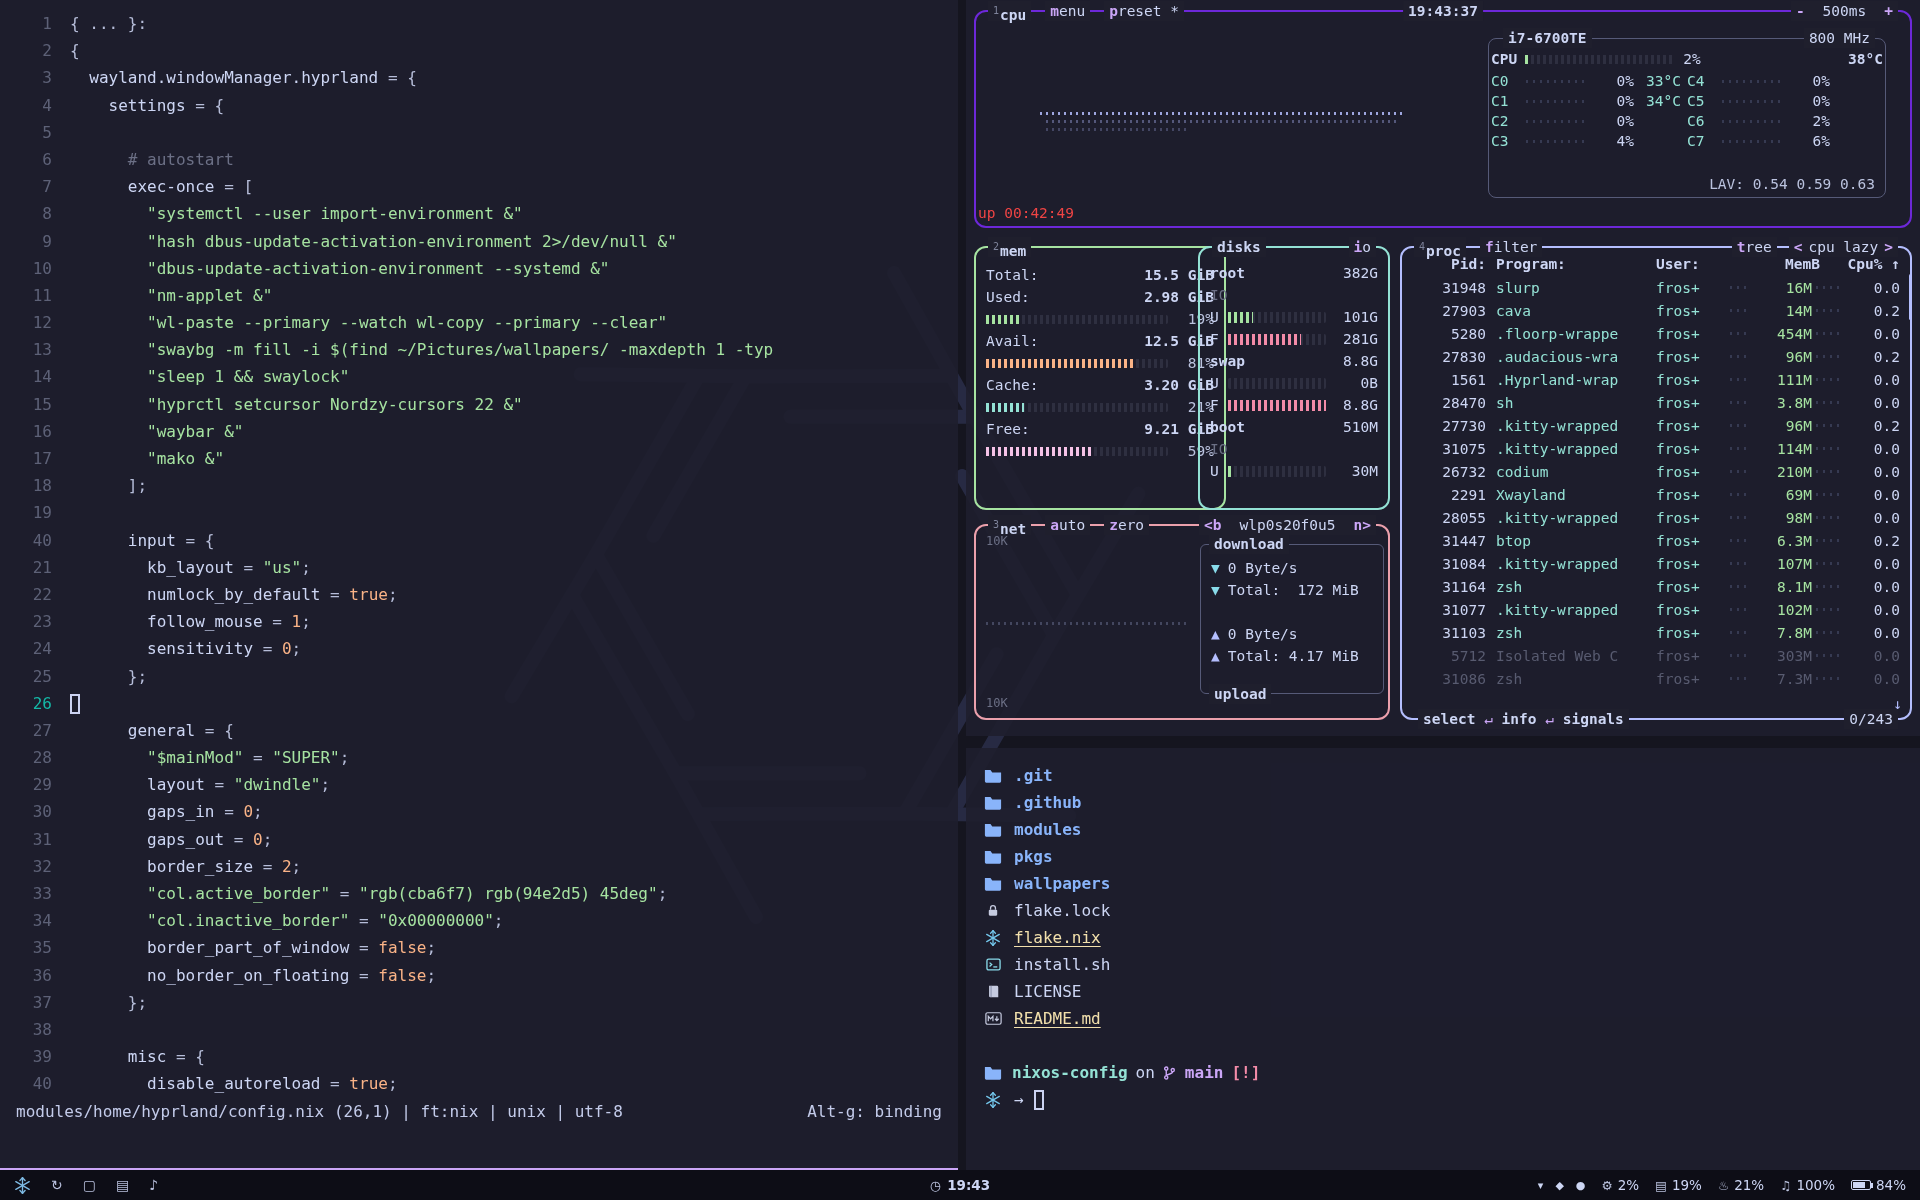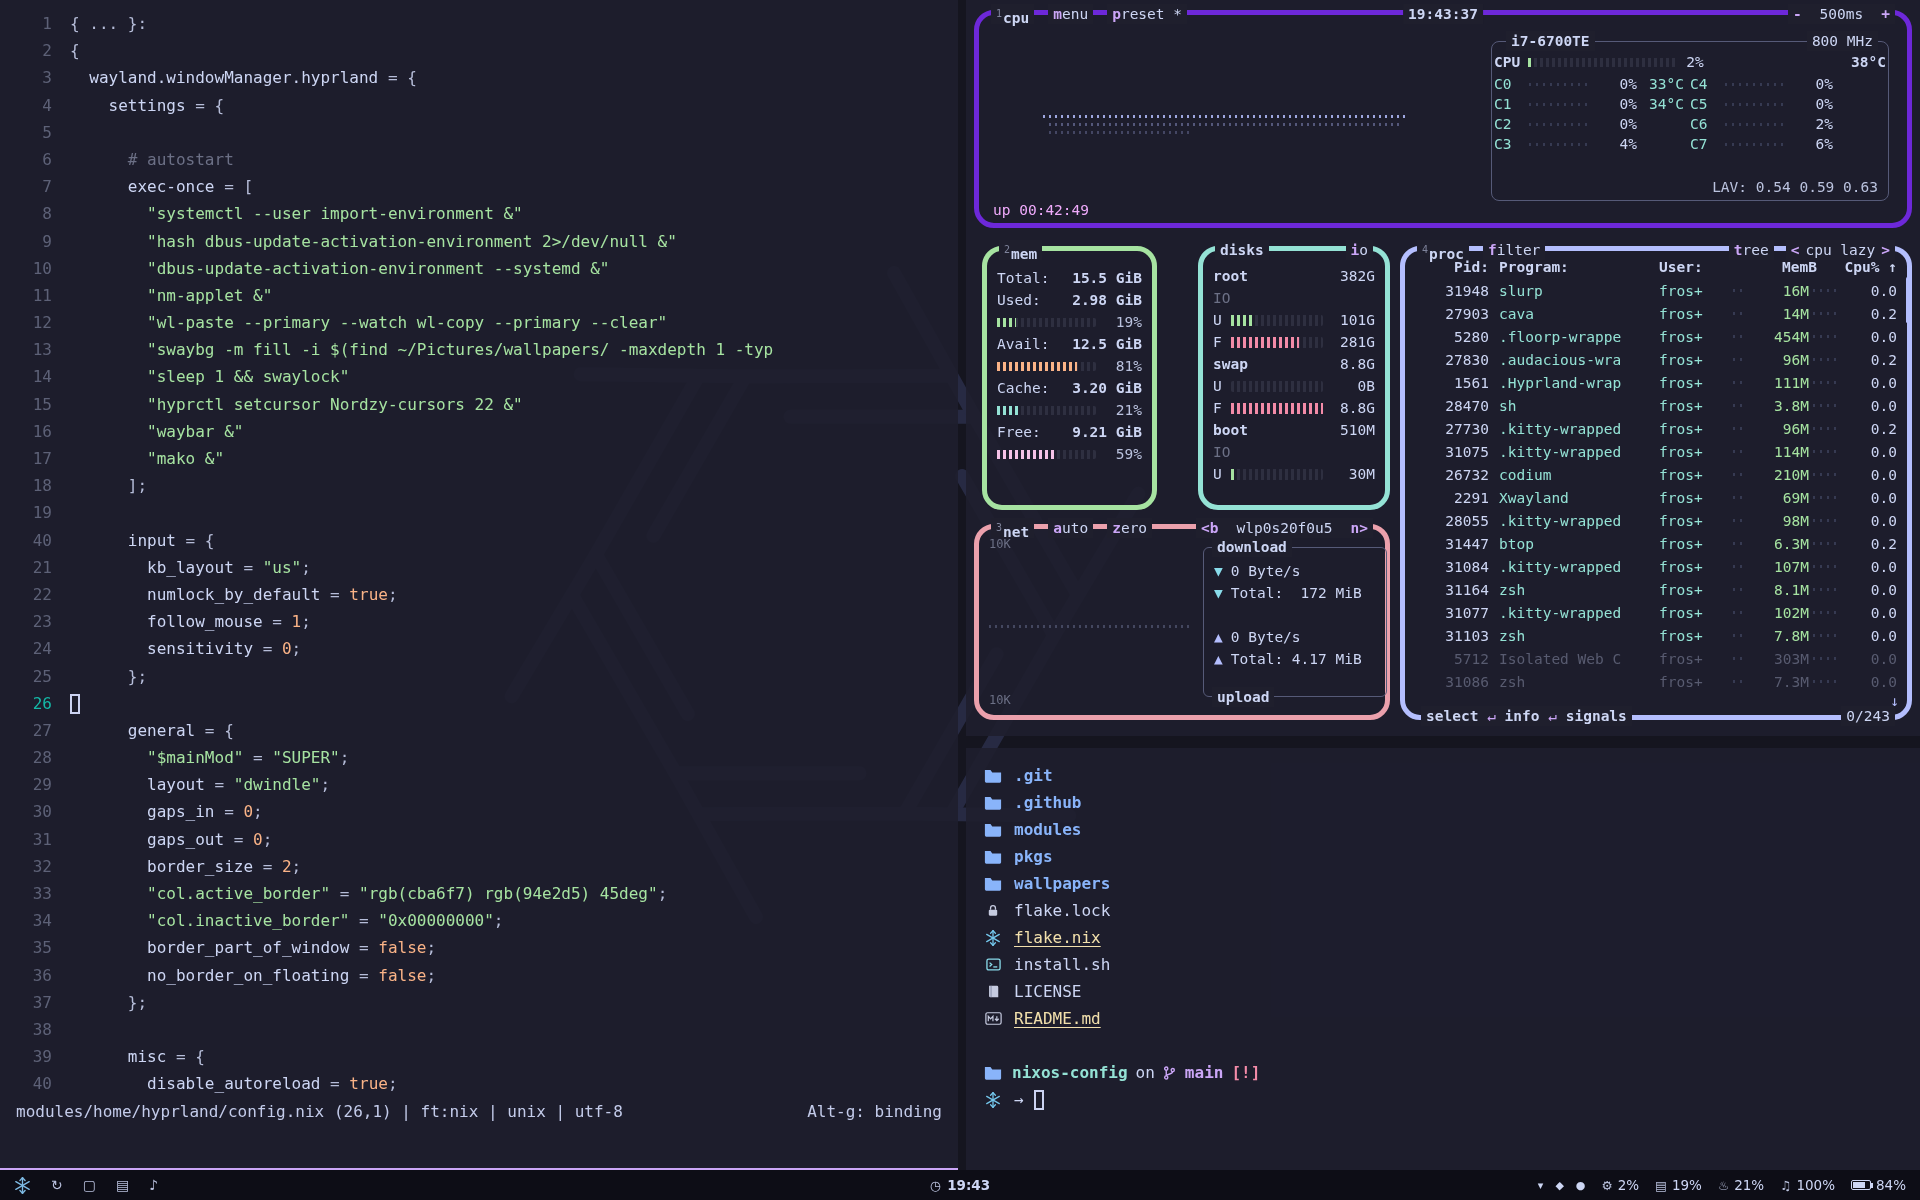--- a/index.html
+++ b/index.html
@@ -15,38 +15,38 @@
   .ed-line{display:flex;height:27.2px;line-height:27.2px;font-size:16px}
   .ed-num{flex:none;width:44px;text-align:right;color:#5d6177;margin-right:18px;user-select:none}
   .ed-num.cur{color:#14b8a6}
   .ed-code{white-space:pre}
   .tk-p{color:#b6bdd9}.tk-id{color:#cdd6f4}.tk-str{color:#a6e3a1}.tk-num{color:#fab387}.tk-bool{color:#fab387}.tk-com{color:#6c7086}
   .cursor-block{display:inline-block;width:10px;height:20px;border:2px solid #ccd3f2;transform:translateY(4px)}
   #statusline{position:absolute;left:16px;right:16px;top:1102px;display:flex;justify-content:space-between;font-size:16px;color:#c3cbea;white-space:pre}
 
   
   #btop-window{left:966px;top:0;width:954px;height:736px;font-size:14.5px}
-  .bbox{position:absolute;border:5px solid #6d28d9;border-radius:20px}
+  .bbox{position:absolute;border:2px solid #6d28d9;border-radius:12px}
   #cpu-box{left:8px;top:10px;width:938px;height:218px}
-  #mem-box{left:16px;top:246px;width:175px;height:264px;border-color:#a6e3a1}
+  #mem-box{left:8px;top:246px;width:252px;height:264px;border-color:#a6e3a1}
   #disks-box{left:232px;top:246px;width:192px;height:264px;border-color:#94e2d5}
   #net-box{left:8px;top:524px;width:416px;height:196px;border-color:#eba0ac}
   #proc-box{left:434px;top:246px;width:512px;height:474px;border-color:#b4befe}
   .tpatch{background:#1f1f2d;padding:0 5px;height:20px;line-height:20px;display:inline-block;white-space:pre}
   .btitle{position:absolute;top:-11px;left:12px;display:flex;gap:14px;align-items:center}
   .btitle-r{position:absolute;top:-11px;right:12px;display:flex;gap:12px;align-items:center}
   .bname{font-weight:700;color:#cdd6f4}
   .kw{color:#cdd6f4;display:inline-block}
   .kw::first-letter{color:#cba6f7;font-weight:700}
   .boxnum{font-size:10px;color:#7f849c;vertical-align:super;margin-right:1px}
   .btime{font-weight:700}
   .pm{color:#cba6f7;font-weight:700}
   .t-center{position:absolute;top:-11px;left:50%;transform:translateX(-50%)}
   .dotline{position:absolute;height:3px;background:repeating-linear-gradient(90deg,var(--c,#b4befe) 0 2px,transparent 2px 6px);opacity:.85}
-  #uptime{position:absolute;left:14px;bottom:5px;color:#f0abfc}
+  #uptime{position:absolute;left:2px;bottom:5px;color:#ef4444}
   #cpu-inset{position:absolute;left:512px;top:26px;width:398px;height:160px;border:1px solid #565a78;border-radius:8px;padding:8px 2px 0}
   .cpu-row{display:flex;align-items:center;gap:8px;height:24px}
   .cpu-lbl{font-weight:700}
   .hmeter{position:relative;height:9px;border-radius:2px;background:repeating-linear-gradient(90deg,#2e2f40 0 3px,transparent 3px 6px)}
   .hmeter i{position:absolute;left:0;top:0;bottom:0;background:repeating-linear-gradient(90deg,var(--mc,#a6e3a1) 0 3px,transparent 3px 6px)}
   #cpu-meter{width:150px}
   .cpu-temp{margin-left:auto;font-weight:700}
   .core-row{display:flex;height:20px;align-items:center}
   .core-cell{flex:1;display:flex;align-items:center;gap:5px;padding-right:6px}
   .core-name{width:26px;color:#94e2d5}

